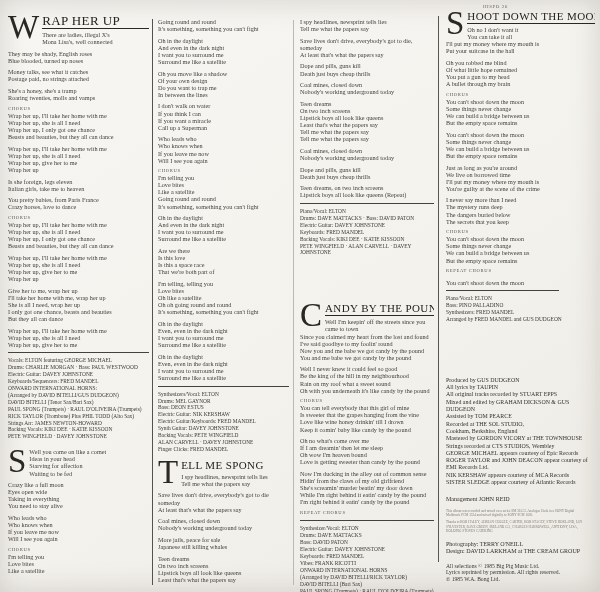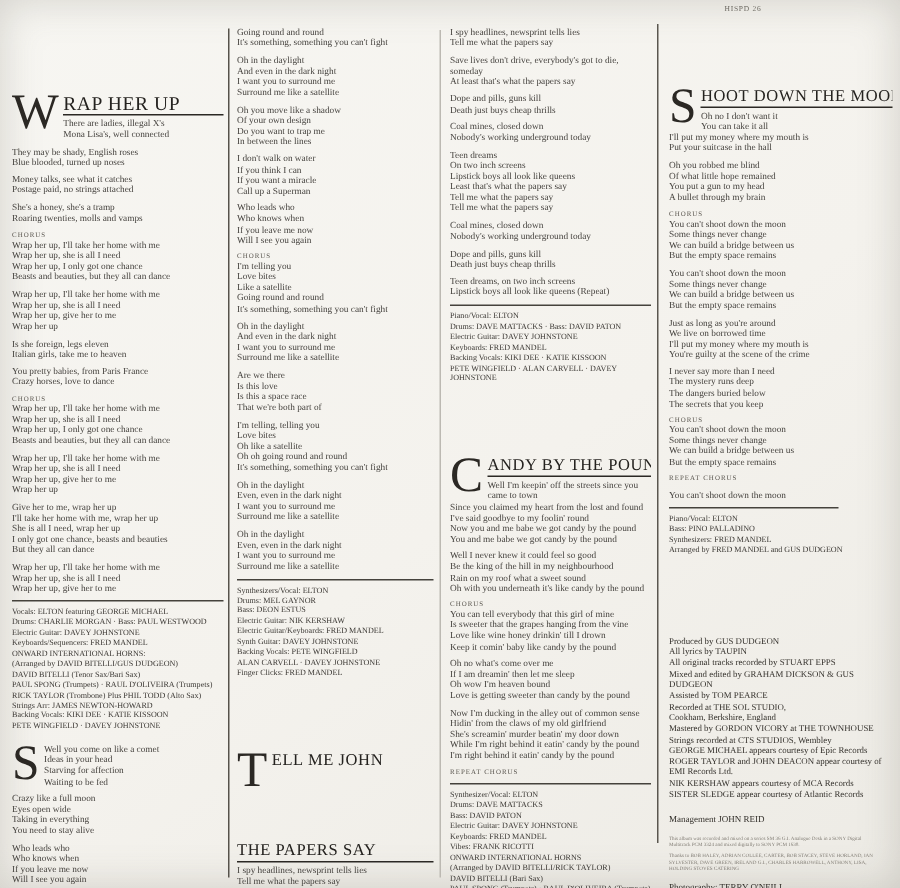--- a/index.html
+++ b/index.html
@@ -24,21 +24,20 @@
   #vdiv3 { left:438px; top:16px; height:546px; background:#5a564f; }
   .catalog { position:absolute; left:483px; top:4px; font-size:5px; letter-spacing:.5px; color:#6d6a63; }
 
   .drop-cap {
     float:left; font-size:33px; line-height:26px; height:26px;
     margin:0 3px 0 0; color:#2b2824;
   }
   .t-line {
     overflow:hidden; white-space:nowrap; color:#24221f;
     letter-spacing:.4px;
-    margin-top:48px;
   }
   .t-lg .t-line { font-size:13px; line-height:13px; }
   .t-md .t-line { font-size:11px; line-height:12px; }
   .t-line.ruled { border-bottom:1.5px solid #2b2824; padding-bottom:1px; }
   .song-head { margin-bottom:2px; }
 
   .stanza { margin-bottom:4.5px; }
   .lyric-line { font-size:6.2px; line-height:7.1px; }
   .chorus-label { font-size:4.6px; line-height:6px; letter-spacing:.7px; color:#57534c; }
 
@@ -264,22 +263,21 @@
         <div class="credit-line">Electric Guitar: NIK KERSHAW</div>
         <div class="credit-line">Electric Guitar/Keyboards: FRED MANDEL</div>
         <div class="credit-line">Synth Guitar: DAVEY JOHNSTONE</div>
         <div class="credit-line">Backing Vocals: PETE WINGFIELD</div>
         <div class="credit-line">ALAN CARVELL · DAVEY JOHNSTONE</div>
         <div class="credit-line">Finger Clicks: FRED MANDEL</div>
       </div>
 
     <div class="song-head t-md mt-tellme">
       <span class="drop-cap">T</span>
-      <div class="t-line">ELL ME JOHN</div>
-      <div class="t-line ruled">THE PAPERS SAY</div>
+      <div class="t-line">ELL ME SPONG</div>
     </div>
     <div>
         <div class="stanza">
           <div class="lyric-line">I spy headlines, newsprint tells lies</div>
           <div class="lyric-line">Tell me what the papers say</div>
         </div>
         <div class="stanza">
           <div class="lyric-line">Save lives don't drive, everybody's got to die someday</div>
           <div class="lyric-line">At least that's what the papers say</div>
         </div>

